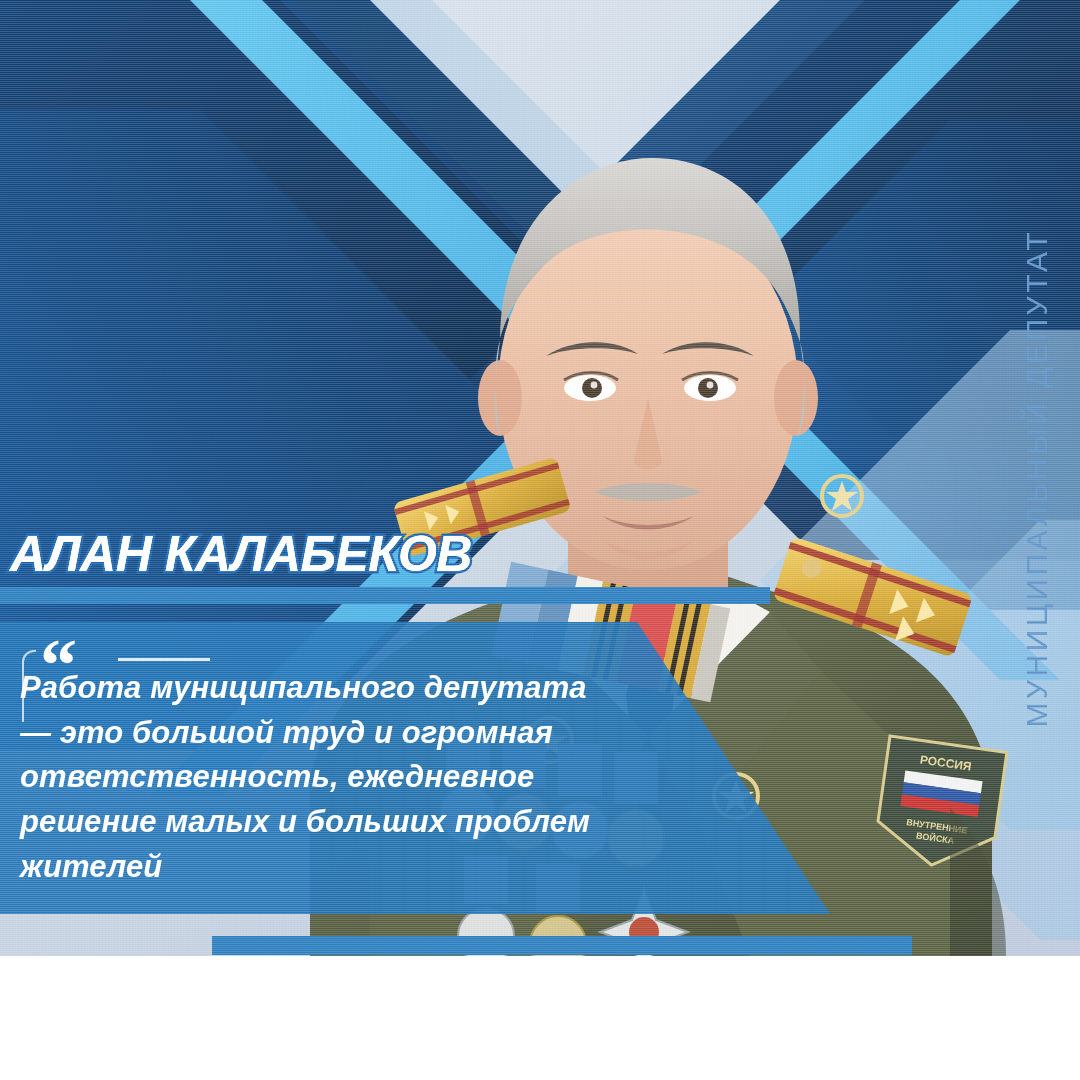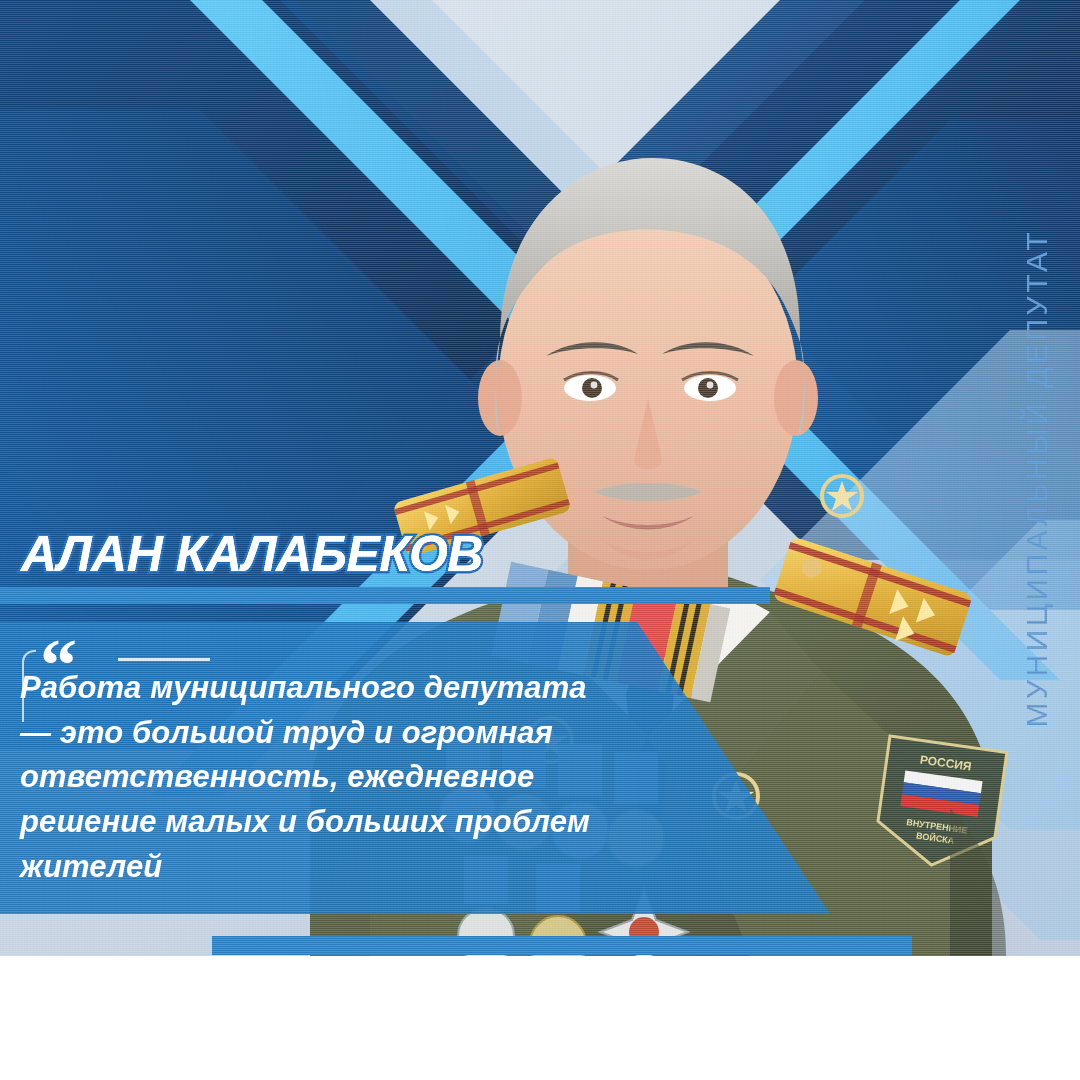--- a/index.html
+++ b/index.html
@@ -51,21 +51,21 @@
     transform:rotate(180deg);
     font-size:30px;letter-spacing:3.5px;
     font-weight:400;
     color:#5d93c8;
     white-space:nowrap;
     font-family:"Liberation Sans","DejaVu Sans",sans-serif;
   }
 
   
   .nameplate{
-    position:absolute;left:21px;top:523px;width:470px;height:62px;
+    position:absolute;left:10px;top:523px;width:470px;height:62px;
     display:flex;align-items:center;
   }
   .nameplate h1{
     margin:0;
     font-size:50px;
     line-height:1;
     font-weight:700;
     font-style:italic;
     letter-spacing:-.5px;
     color:#ffffff;

